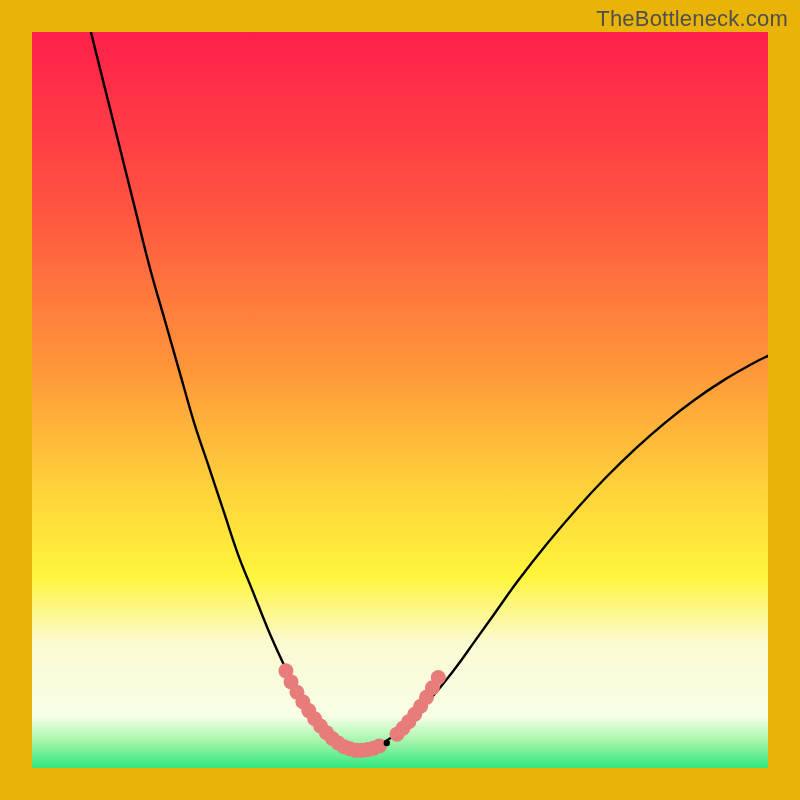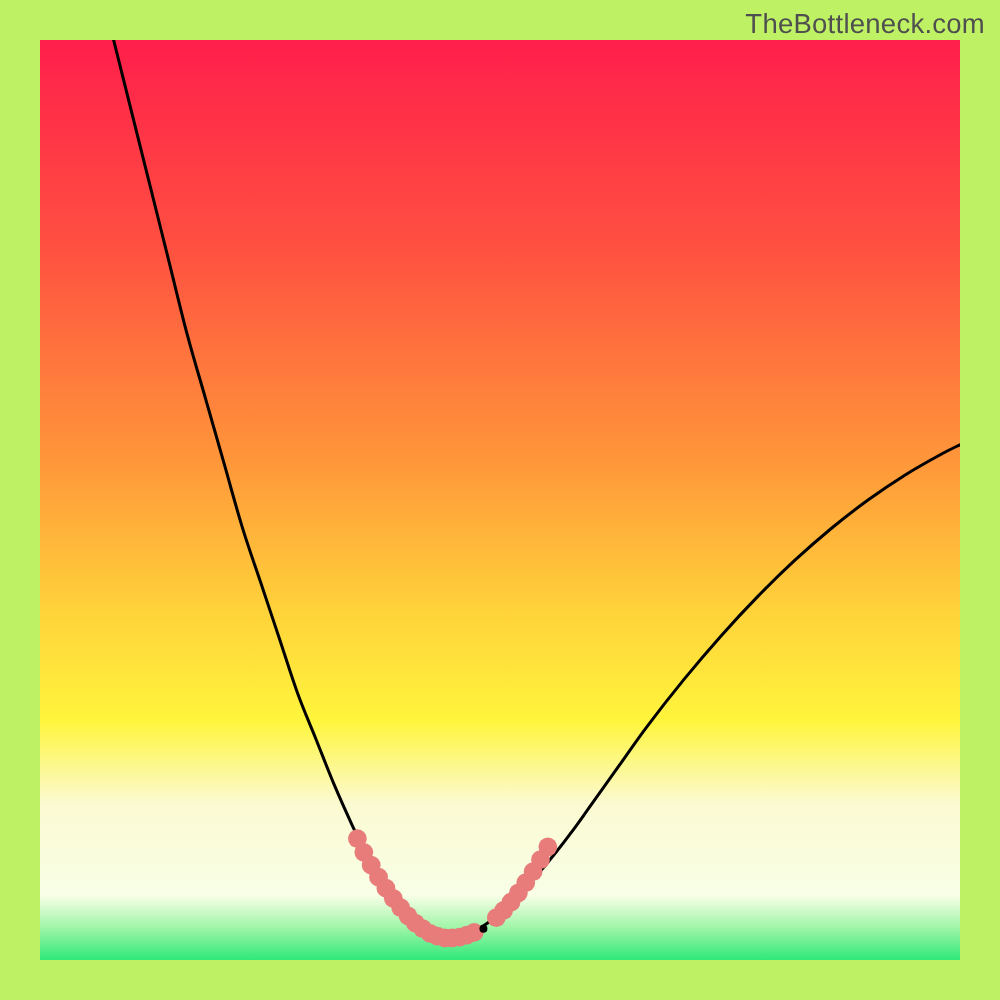--- a/index.html
+++ b/index.html
@@ -10,21 +10,21 @@
     background: #000;
     overflow: hidden;
     font-family: Arial, Helvetica, sans-serif;
   }
   .frame {
     position: absolute;
     left: 0;
     top: 0;
     width: 800px;
     height: 800px;
-    background: #bef264;
+    background: #eab308;
   }
   .plot-area {
     position: absolute;
     left: 32px;
     top: 32px;
     width: 736px;
     height: 736px;
     overflow: hidden;
   }
   .gradient-bg {

